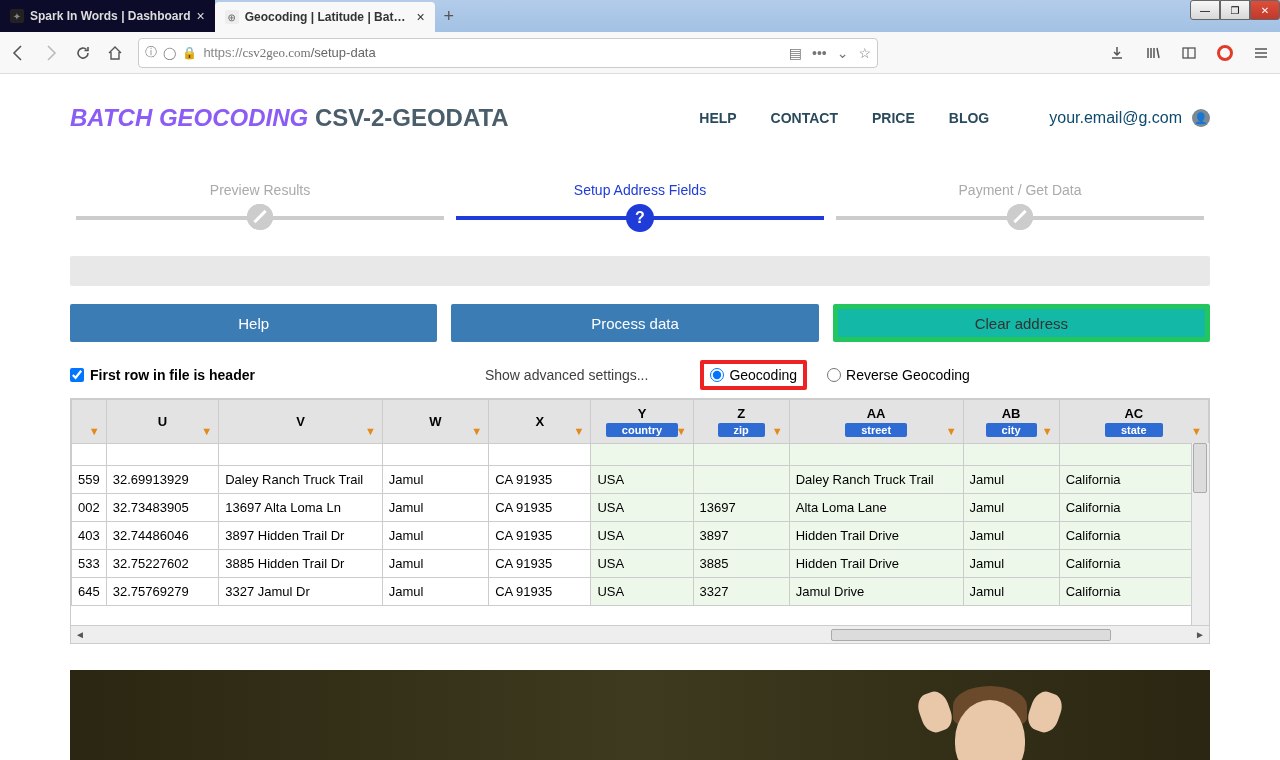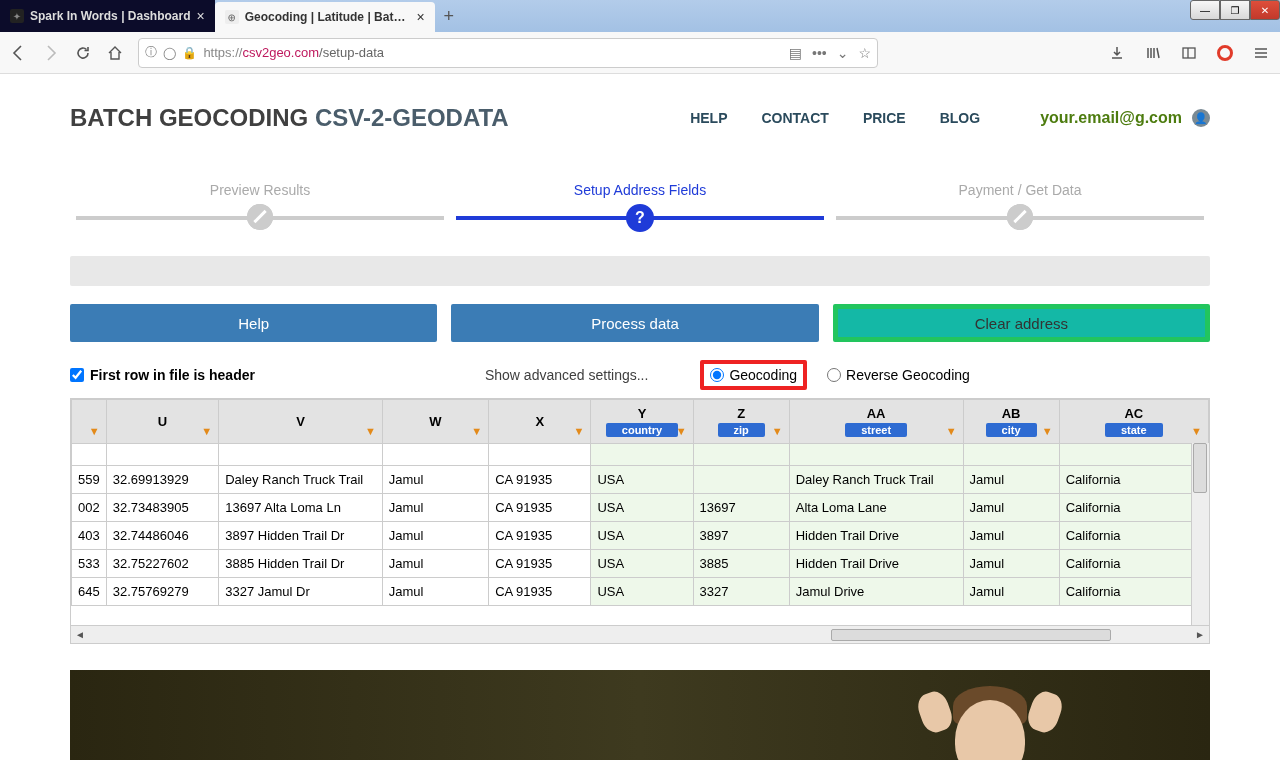--- a/index.html
+++ b/index.html
@@ -21,38 +21,38 @@
 .winbtn.min { border-top-left-radius: 3px; border-bottom-left-radius: 3px; }
 .winbtn.close-win { background: linear-gradient(#de4e3a,#c1392b); color: #fff; border-top-right-radius: 3px; border-bottom-right-radius: 3px; }
 
 .toolbar { height: 42px; background: #f8f8f8; border-bottom: 1px solid #ddd; display: flex; align-items: center; padding: 0 10px; gap: 14px; }
 .toolbtn { width: 18px; height: 18px; display: flex; align-items: center; justify-content: center; color: #555; cursor: pointer; }
 .toolbtn.disabled { color: #bbb; cursor: default; }
 .urlbar { flex: 1; height: 30px; border: 1px solid #ccc; border-radius: 4px; background: #fff; display: flex; align-items: center; padding: 0 6px; gap: 6px; max-width: 740px; }
 .urlbar .ident { font-size: 12px; color: #888; }
 .urlbar .lock { color: #3a9a3a; font-size: 12px; }
 .urlbar .urltext { flex: 1; font-size: 13px; color: #666; }
-.urlbar .urltext .host { color: #be185d; }
+.urlbar .urltext .host { color: #737373; font-family: Liberation Serif, serif; }
 .urlbar .endicons { display: flex; gap: 10px; color: #777; font-size: 14px; }
 .rightbtns { display: flex; gap: 18px; margin-left: auto; }
 .rightbtns .toolbtn { font-size: 15px; }
 .rightbtns .toolbtn svg { width:16px; height:16px; }
 .opera { width: 16px; height: 16px; border-radius: 50%; border: 3px solid #e13b2a; }
 
 
 .page-viewport { height: 686px; overflow-y: scroll; }
 .page { width: 1200px; margin: 0 auto; padding: 30px 30px 40px 30px; }
 .header { display: flex; align-items: center; margin-bottom: 50px; }
 .logo { font-size: 24px; font-weight: bold; letter-spacing: 0; }
-.logo .orange { color: #404040; }
+.logo .orange { color: #8b5cf6; font-style: italic; }
 .logo .grey { color: #4a5d6b; font-family: Arial; font-weight: bold; }
 .navlinks { display: flex; gap: 34px; margin-left: auto; }
 .navlinks a { color: #2a4a5c; font-weight: bold; font-size: 14px; text-decoration: none; cursor: pointer; }
 .user { display: flex; align-items: center; gap: 10px; margin-left: 60px; }
-.user .email { color: #4d7c0f; font-weight: bold; font-size: 16px; }
+.user .email { color: #0c4a6e; font-weight: normal; font-size: 16px; }
 .user .avatar { width: 18px; height: 18px; border-radius: 50%; background: #7a8a94; display: flex; align-items: center; justify-content: center; color: #fff; font-size: 11px; }
 
 
 .stepper { display: flex; margin-bottom: 36px; }
 .step { flex: 1; text-align: center; position: relative; }
 .step-label { font-size: 14px; color: #aaa; margin-bottom: 18px; }
 .step.active .step-label { color: #1f3bd8; }
 .step-line { height: 4px; background: #ccc; position: relative; margin: 0 6px; }
 .step.active .step-line { background: #1f3bd8; }
 .step-dot { width: 28px; height: 28px; border-radius: 50%; position: absolute; left: 50%; transform: translateX(-50%); top: -12px; display: flex; align-items: center; justify-content: center; color: #fff; font-weight: bold; }

